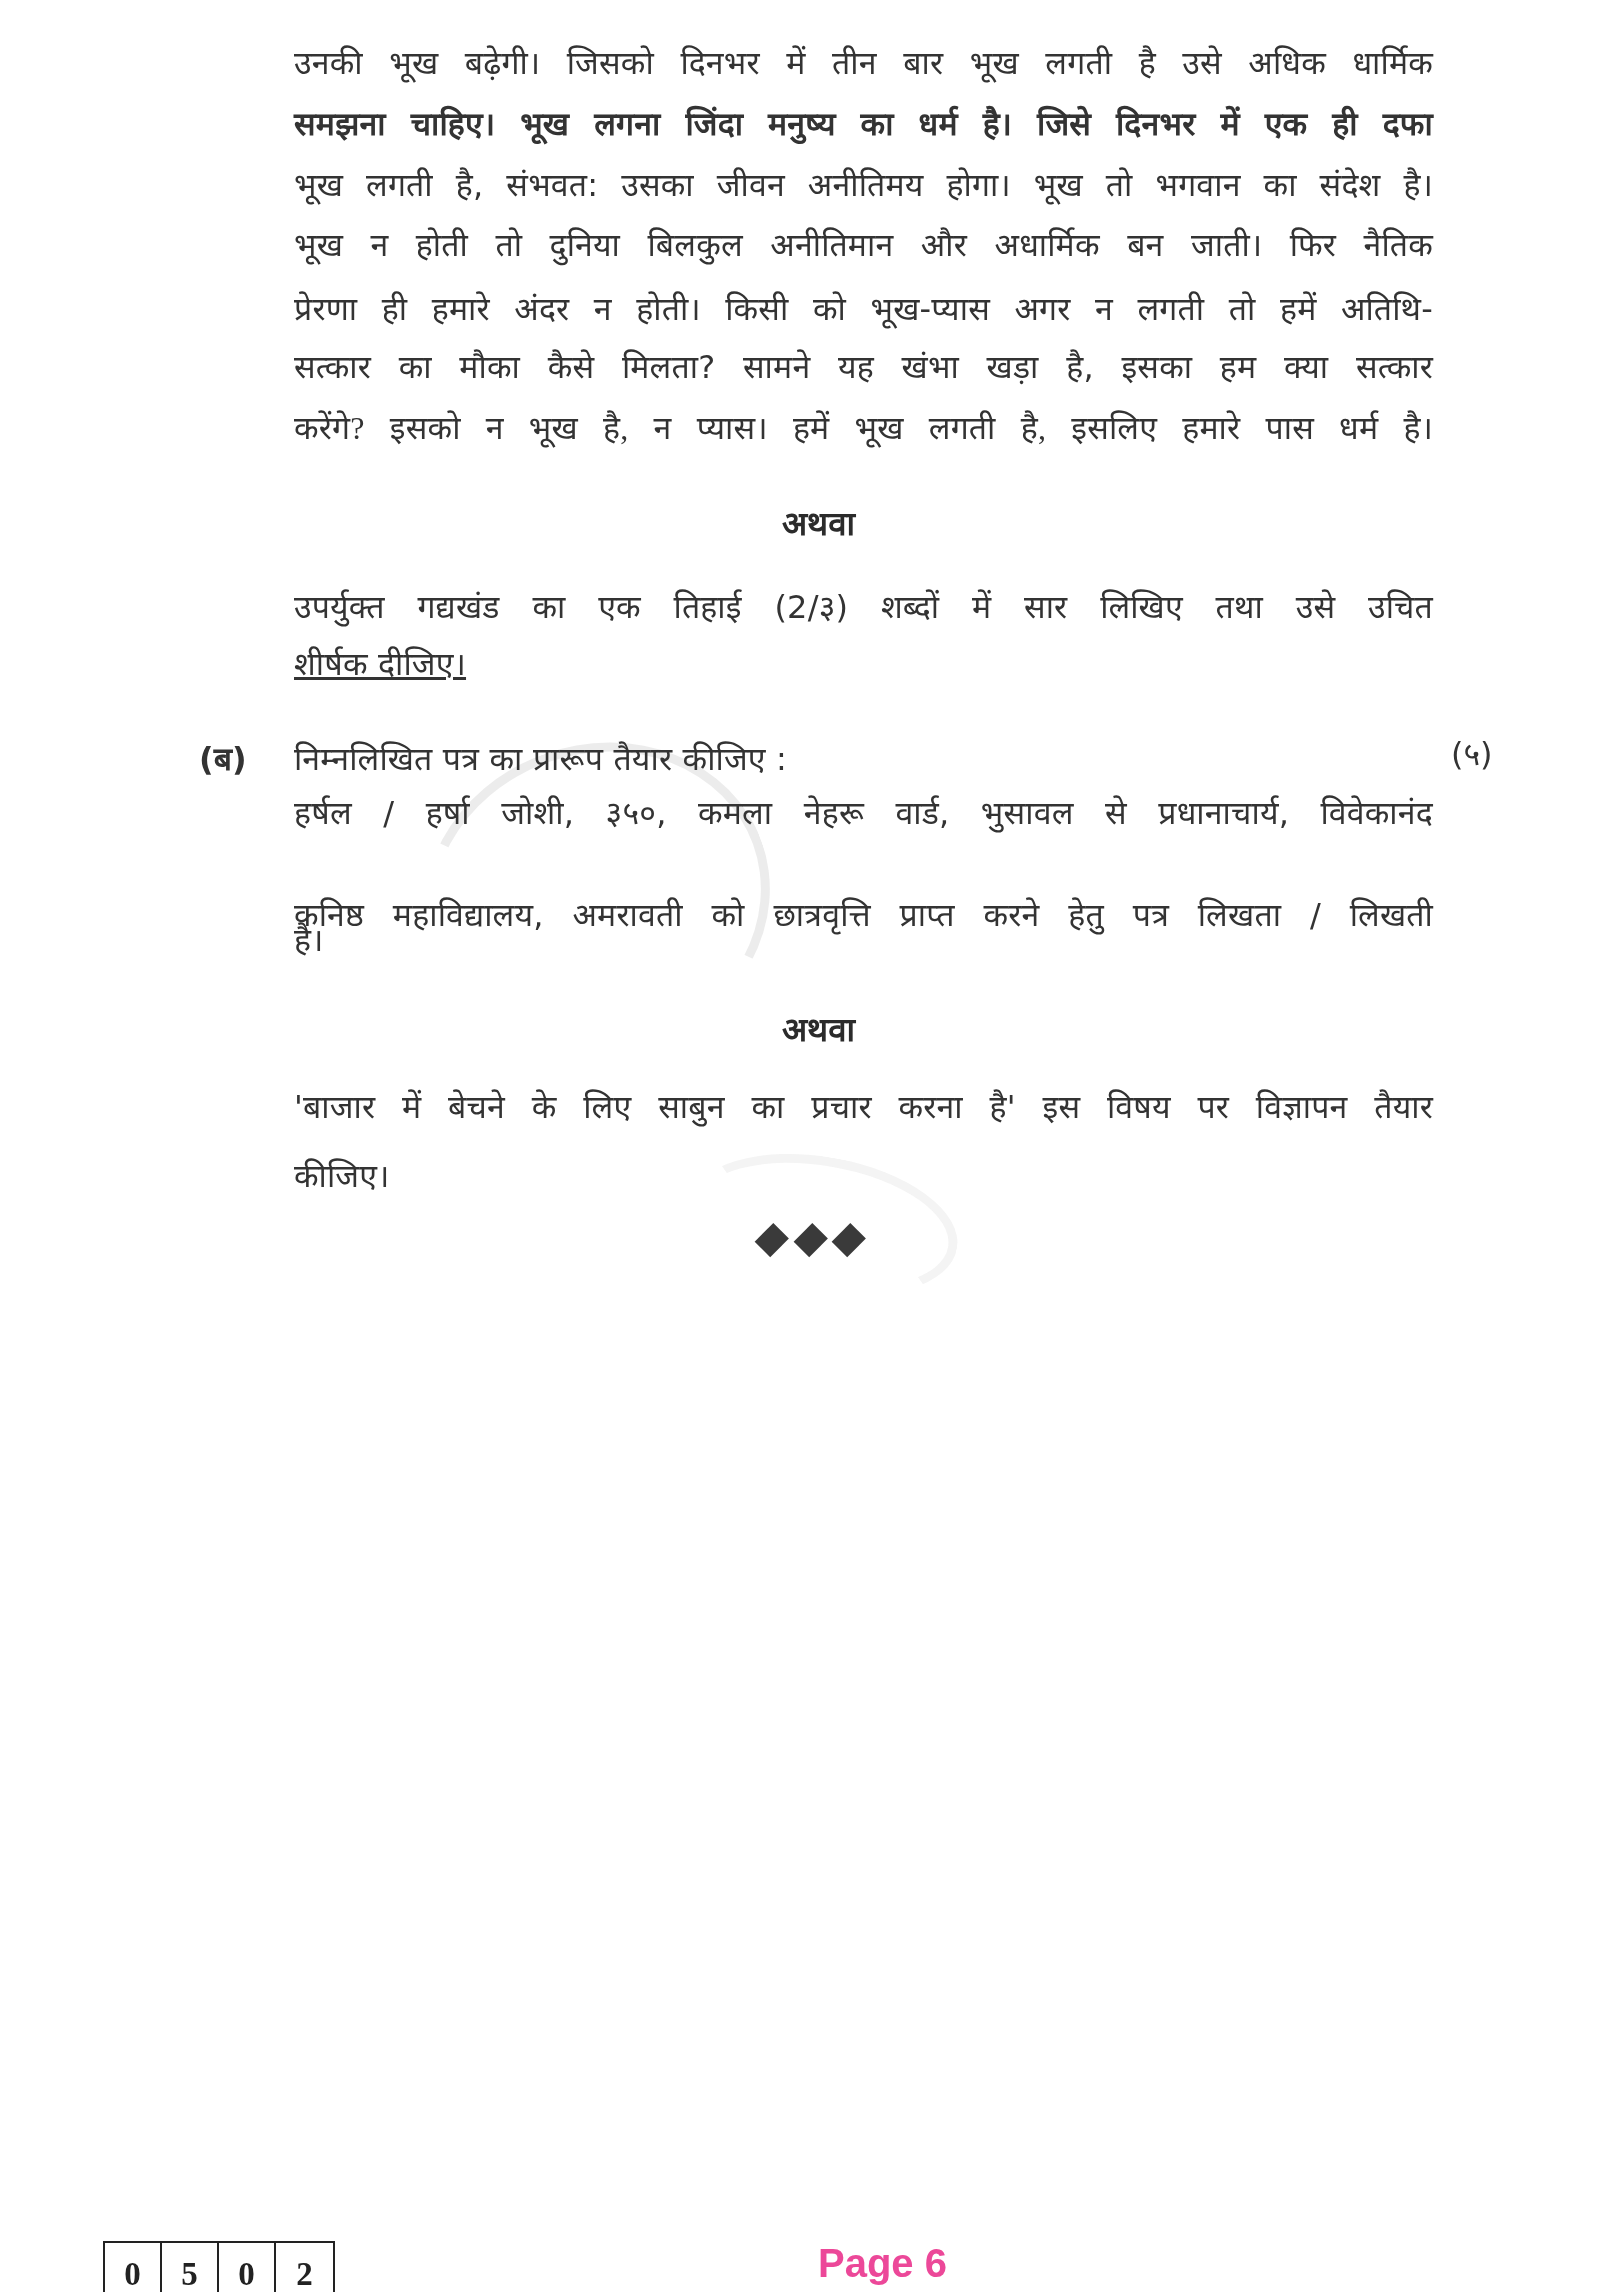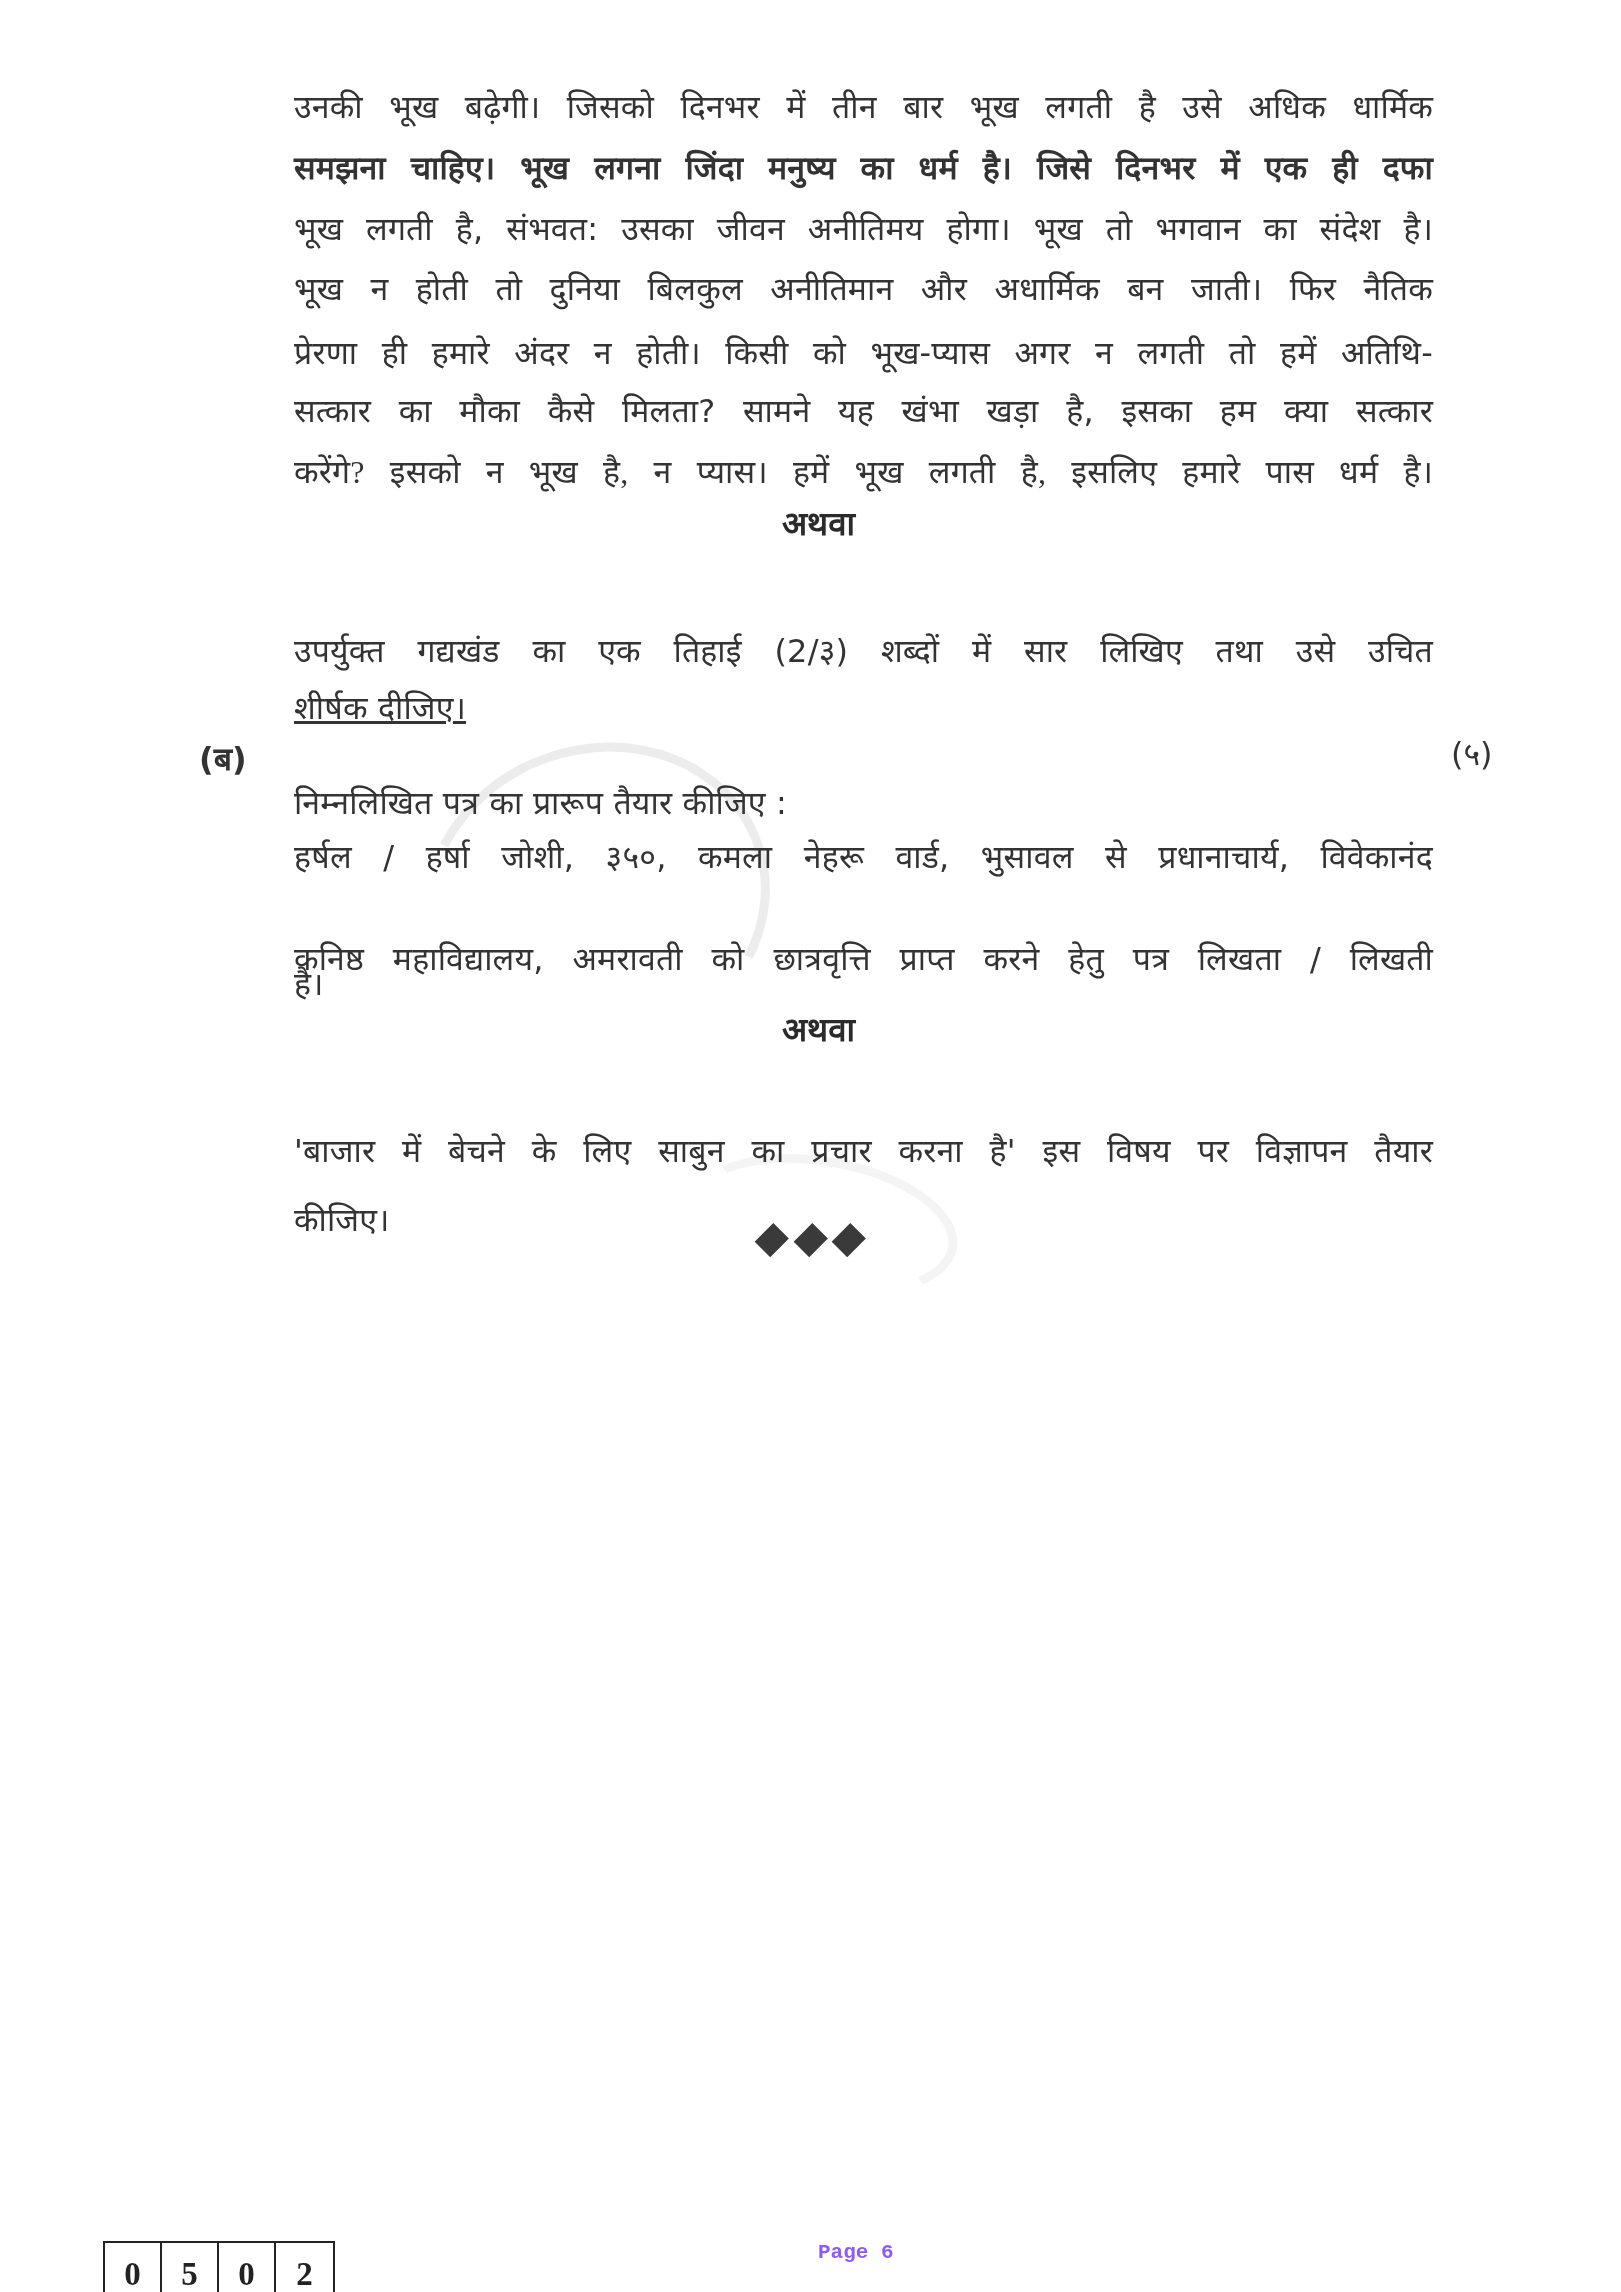--- a/index.html
+++ b/index.html
@@ -9,21 +9,20 @@
     font-family: "DejaVu Sans", "Liberation Sans", sans-serif;
     color: #2a2a2a;
   }
   .page { position: absolute; left: 0; top: 0; width: 1621px; height: 2293px; }
   .line {
     position: absolute; left: 294px; width: 1139px;
     font-size: 32px; line-height: 39px; white-space: nowrap;
     text-align: justify; text-align-last: justify;
     color: #333;
     letter-spacing: 0.2px;
-    margin-top: 44px;
   }
   .line.last { text-align-last: left; }
   .heading {
     position: absolute; left: 0; width: 1621px; text-align: center;
     font-size: 33px; font-weight: bold; color: #2b2b2b; line-height: 39px; margin-left: 8px;
   }
   .qlabel {
     position: absolute; left: 199px; font-size: 32px; font-weight: bold;
     line-height: 39px; color: #333;
   }
@@ -44,22 +43,22 @@
   }
   .footer-code .cell {
     width: 57px; height: 59px; border-right: 2.9px solid #222;
     font-family: "Liberation Serif", "DejaVu Serif", serif; font-weight: bold;
     font-size: 33px; display: flex; align-items: center; justify-content: center;
     color: #222; padding-top: 3.9px; box-sizing: border-box;
   }
   .footer-code .cell:last-child { border-right: none; }
   .page-num {
     position: absolute; left: 818px; top: 2241px;
-    font-family: Liberation Mono, monospace; font-weight: bold;
-    font-size: 21px; color: #8b5cf6;
+    font-family: Liberation Sans, sans-serif; font-weight: bold;
+    font-size: 40px; color: #ec4899;
   }
   .smudge {
     position: absolute; border: 9.8px solid rgba(200,200,200,0.35);
     border-radius: 50%; border-left-color: transparent; border-bottom-color: transparent;
     pointer-events: none;
   }
 </style>
 </head>
 <body>
 

